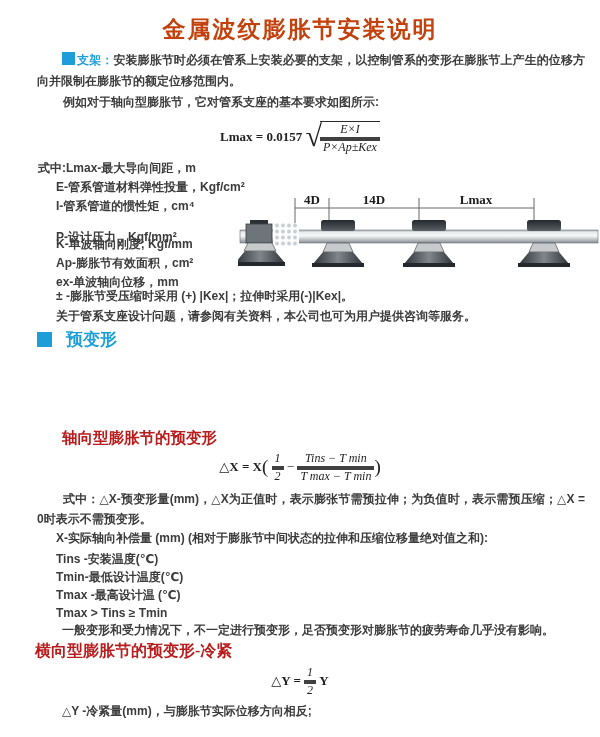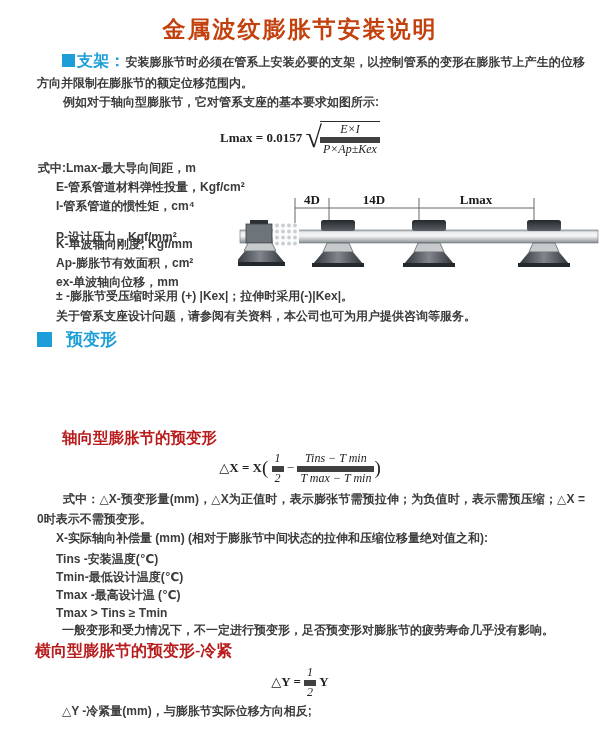--- a/index.html
+++ b/index.html
@@ -15,39 +15,39 @@
   .sq{display:inline-block;background:#1d9ed9;vertical-align:-1px;}
   .sq-sm{width:13px;height:13px;margin-right:2px;}
   .sq-lg{width:15px;height:15px;margin-right:2px;vertical-align:-2px;}
   .subhead{color:#b91c1c;font-weight:700;font-size:15.5px;font-family:Liberation Serif, serif;}
   .formula{font-family:"Liberation Serif","DejaVu Serif",serif;font-style:italic;
            color:#222;font-size:13px;}
   .f-bold{font-weight:700;}
   .f-up{font-style:normal;}
   .frac{display:inline-flex;flex-direction:column;vertical-align:middle;
         text-align:center;line-height:1.15;font-size:12px;}
-  .frac .num{border-bottom:6px solid #404040;padding:0 3px;}
+  .frac .num{border-bottom:4px solid #404040;padding:0 3px;}
   .frac .den{padding:0 3px;}
   .rooted{border-top:1.6px solid #2a2a2a;}
   .rooted .num{padding:1px 6px 0;}
   .radical{font-style:normal;font-size:30px;font-weight:400;line-height:0;
            position:relative;top:5px;margin-right:-2px;}
   .paren{font-size:19px;font-style:normal;font-weight:400;vertical-align:-2px;}
   .def-line{white-space:nowrap;}
   svg text{font-family:"Liberation Serif","DejaVu Serif",serif;font-weight:700;
            font-size:13px;fill:#1b1b1b;}
 </style>
 </head>
 <body>
 
 <div class="page">
 
   <div class="abs center-line page-title" style="top:14px;">金属波纹膨胀节安装说明</div>
 
-  <p class="abs body-text justify" style="top:50px;left:37px;width:548px;text-indent:25px;line-height:21px;margin:0;"><span class="sq sq-sm"></span><span class="h-blue" style="font-size:16px;">支架：</span><span>安装膨胀节时必须在管系上安装必要的支架，以控制管系的变形在膨胀节上产生的位移方向并限制在膨胀节的额定位移范围内。</span></p>
+  <p class="abs body-text justify" style="top:50px;left:37px;width:548px;text-indent:25px;line-height:21px;margin:0;"><span class="sq sq-sm"></span><span class="h-blue" style="font-size:12px;">支架：</span><span>安装膨胀节时必须在管系上安装必要的支架，以控制管系的变形在膨胀节上产生的位移方向并限制在膨胀节的额定位移范围内。</span></p>
 
   <div class="abs body-text" style="top:92px;left:63px;">例如对于轴向型膨胀节，它对管系支座的基本要求如图所示:</div>
 
   <div class="abs center-line formula" style="top:121px;">
     <span class="f-bold f-up">Lmax = 0.0157</span>
     <span class="radical">√</span><span class="frac rooted">
         <span class="num">E×I</span>
         <span class="den">P×Ap±Kex</span>
       </span>
   </div>

